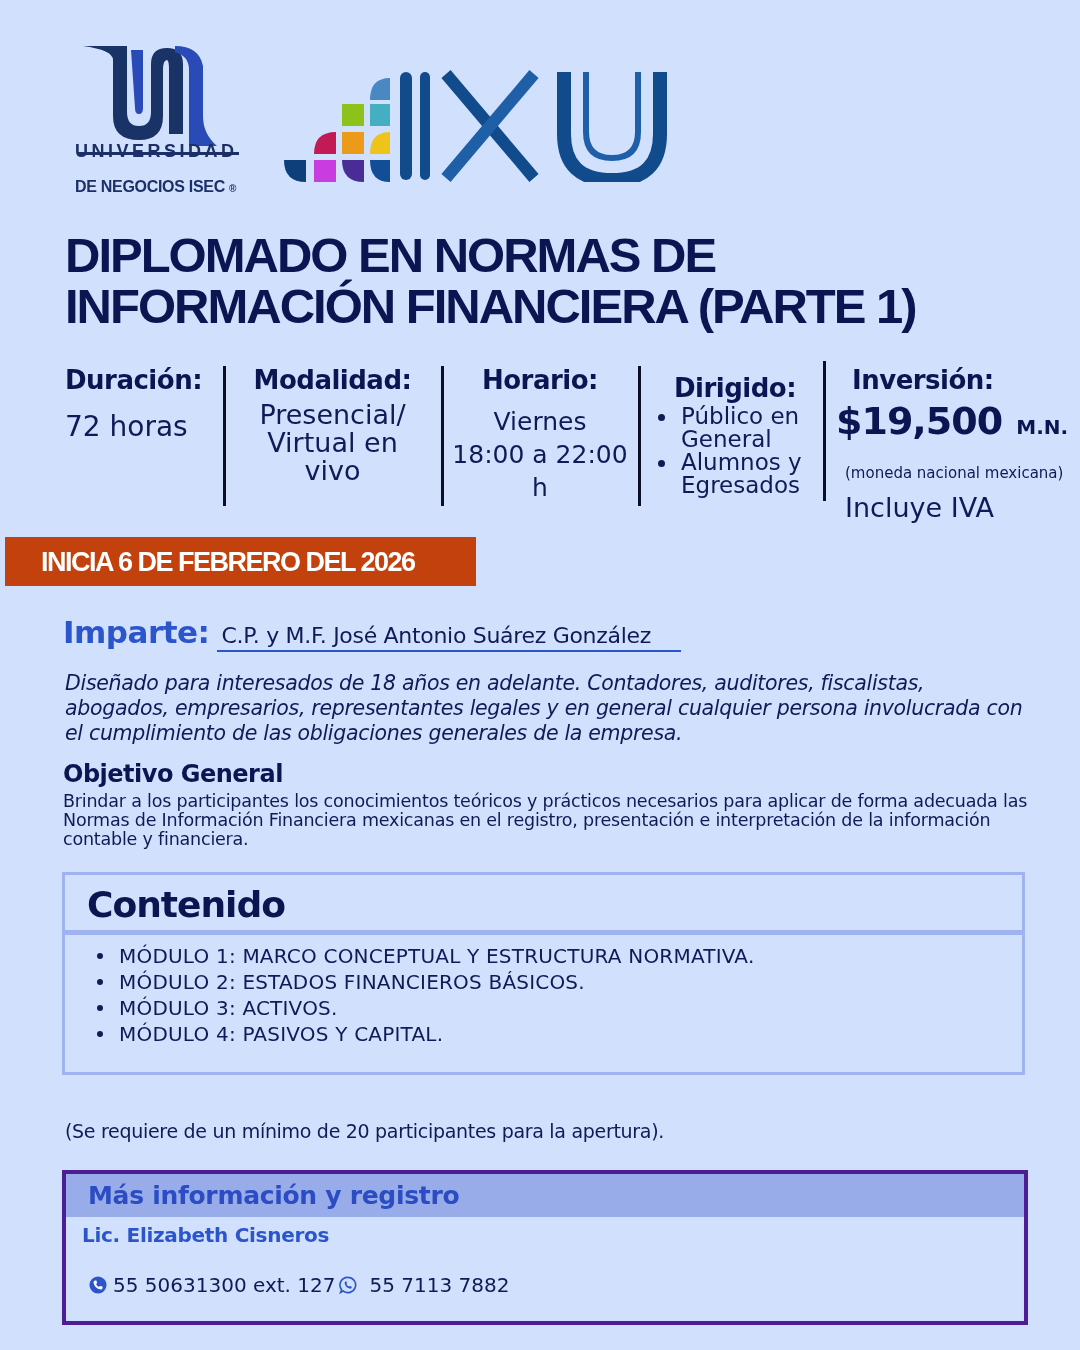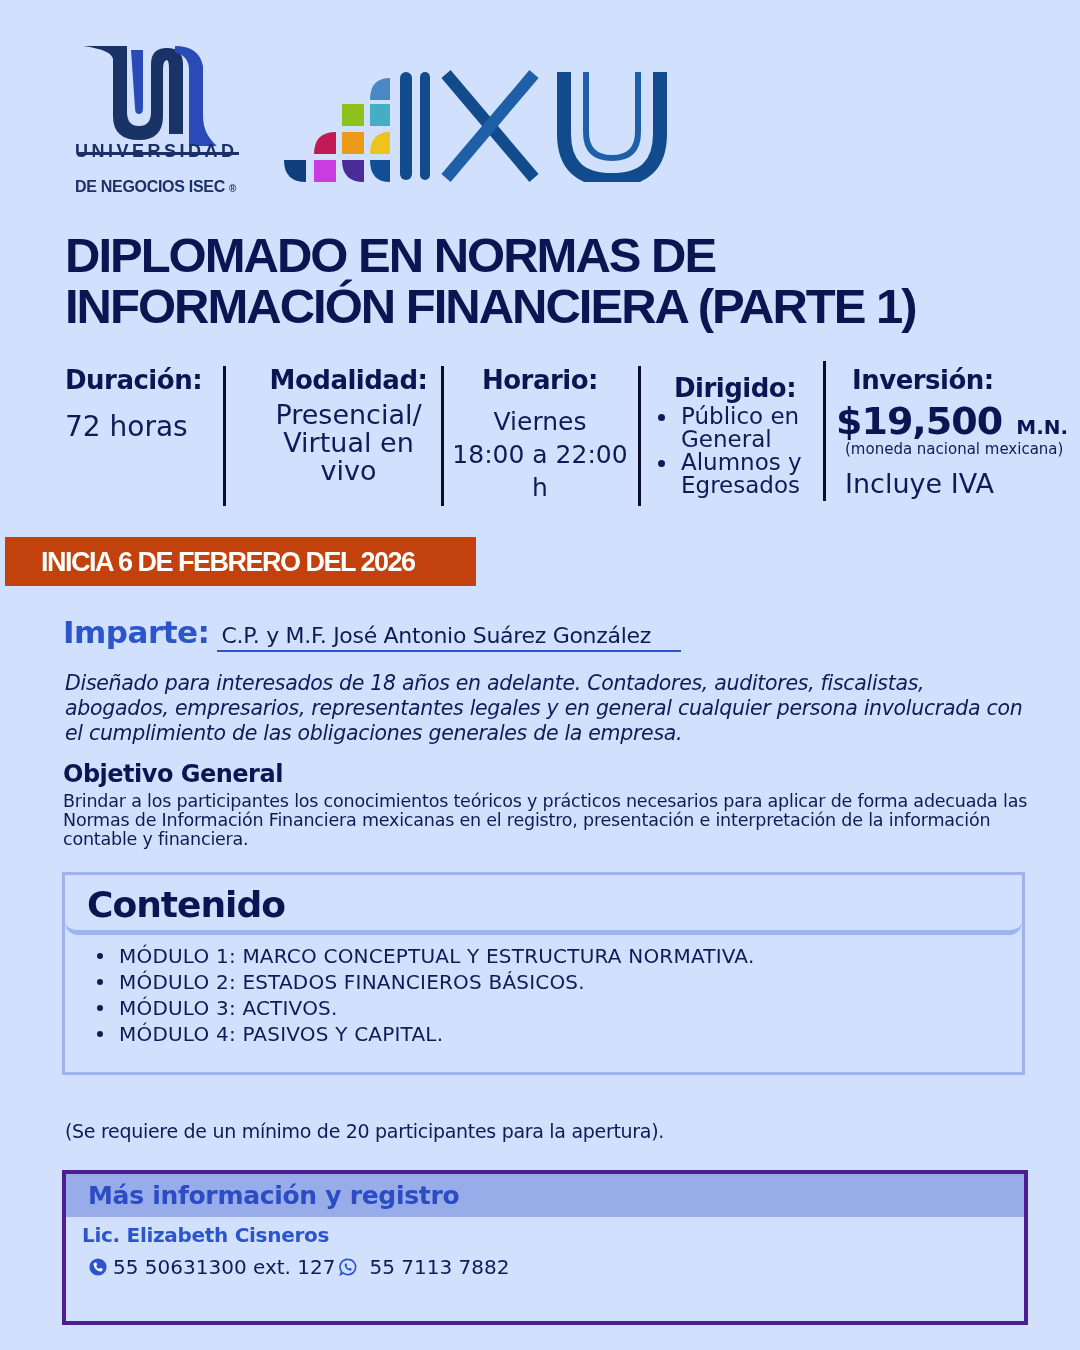--- a/index.html
+++ b/index.html
@@ -42,40 +42,40 @@
   .col { position: absolute; top: 365px; text-align: center; }
   .col h3 {
     font-family: "DejaVu Sans", sans-serif; font-weight: bold; font-size: 26px;
     color: #0b1552; letter-spacing: -0.5px; white-space: nowrap;
   }
   .col .val { font-size: 27px; line-height: 28px; color: #0f1b57; font-weight: normal; }
   .vline { position: absolute; width: 3px; background: #0a0f26; }
 
   .c-dur { left: 65px; width: 145px; text-align: left; }
   .c-dur .val { margin-top: 18px; font-size: 28px; }
-  .c-mod { left: 256px; width: 185px; }
+  .c-mod { left: 240px; width: 185px; }
   .c-mod .val { margin-top: 6px; font-size: 27px; line-height: 28px; }
   .c-hor { left: 450px; width: 180px; }
   .c-hor .val { margin-top: 10px; font-size: 25px; line-height: 33px; }
   .c-dir { left: 650px; width: 170px; text-align: left; }
   .c-dir h3 { text-align: center; margin-top: 8px; }
   .c-dir ul { list-style: none; margin-top: 2px; }
   .c-dir li { position: relative; padding-left: 31px; font-size: 23px; line-height: 23px; }
   .c-dir li::before {
     content: ""; position: absolute; left: 8px; top: 9px; width: 7px; height: 7px;
     border-radius: 50%; background: #0f1b57;
   }
   .c-inv { left: 836px; width: 240px; text-align: left; }
   .c-inv h3 { padding-left: 16px; }
   .price {
     margin-top: 4px; font-size: 38px; font-weight: bold; color: #0b1552; letter-spacing: -1px;
     white-space: nowrap;
   }
   .price .mn { font-size: 20px; letter-spacing: 0; margin-left: 2px; }
-  .moneda { font-size: 15px; line-height: 13px; margin-top: 0; padding-left: 9px; color: #0f1b57; }
+  .moneda { font-size: 15px; line-height: 13px; margin-top: 24px; padding-left: 9px; color: #0f1b57; }
   .iva { font-size: 27px; margin-top: 12px; padding-left: 9px; color: #0f1b57; }
 
   
   .banner {
     left: 5px; top: 537px; width: 471px; height: 49px; background: #c2410c;
     color: #ffffff; font-family: "Liberation Sans", sans-serif; font-weight: bold;
     font-size: 27px; letter-spacing: -1.5px; padding-left: 36px; line-height: 50px;
   }
 
   
@@ -97,21 +97,21 @@
     color: #0f1b57; letter-spacing: -0.2px;
   }
 
   
   .content-box {
     left: 62px; top: 872px; width: 963px; height: 203px;
     border: 3px solid #9fb3f0; background: #d1e0fd;
   }
   .content-box .hdr {
     height: 60px; border-bottom: 5px solid #9fb3f0; padding-left: 22px;
-    font-weight: bold; font-size: 36px; line-height: 60px; color: #0b1552; letter-spacing: -1px; border-radius: 13px;
+    font-weight: bold; font-size: 36px; line-height: 60px; color: #0b1552; letter-spacing: -1px;
   }
   .content-box ul { list-style: none; margin-top: 8px; padding-left: 32px; }
   .content-box li {
     position: relative; padding-left: 22px; font-size: 20px; line-height: 26px;
     color: #0f1b57; letter-spacing: 0.2px;
   }
   .content-box li::before {
     content: ""; position: absolute; left: 0; top: 10px; width: 6px; height: 6px;
     border-radius: 50%; background: #0f1b57;
   }
@@ -126,21 +126,21 @@
     border: 4px solid #4c1d95; background: #d1e0fd;
   }
   .info-box .hdr {
     height: 43px; background: #98acea; padding-left: 22px;
     font-weight: bold; font-size: 25px; line-height: 44px; color: #2b4cc2; letter-spacing: -0.3px;
   }
   .contact-name {
     margin-top: 6px; padding-left: 16px; font-weight: bold; font-size: 20px;
     color: #2c55cc; letter-spacing: -0.3px;
   }
-  .phones { margin-top: 8px; padding-left: 23px; display: flex; align-items: center; font-size: 20px; color: #0f1b57; }
+  .phones { margin-top: 26px; padding-left: 23px; display: flex; align-items: center; font-size: 20px; color: #0f1b57; }
   .phones .ico { display: inline-block; width: 18px; height: 18px; margin-right: 6px; }
   .phones .ico2 { margin-left: 4px; }
 </style>
 </head>
 <body>
 
 <div class="abs logo-isec">
   <svg class="uw" width="162" height="108" viewBox="0 0 162 108">
     <path d="M4 4 H48 V70 Q48 84 60 84 Q72 84 72 70 V22 Q72 6 88 6 Q104 6 104 22 V92 H90 V28 Q90 18 88 18 Q84 18 84 28 V74 Q84 98 60 98 Q34 98 34 74 V18 Q34 8 4 4 Z" fill="#1a3366"></path>
     <path d="M96 4 Q120 4 124 24 V74 Q124 92 138 104 H110 Q110 94 110 74 V28 Q110 14 96 10 Z" fill="#2a4ab8"></path>

